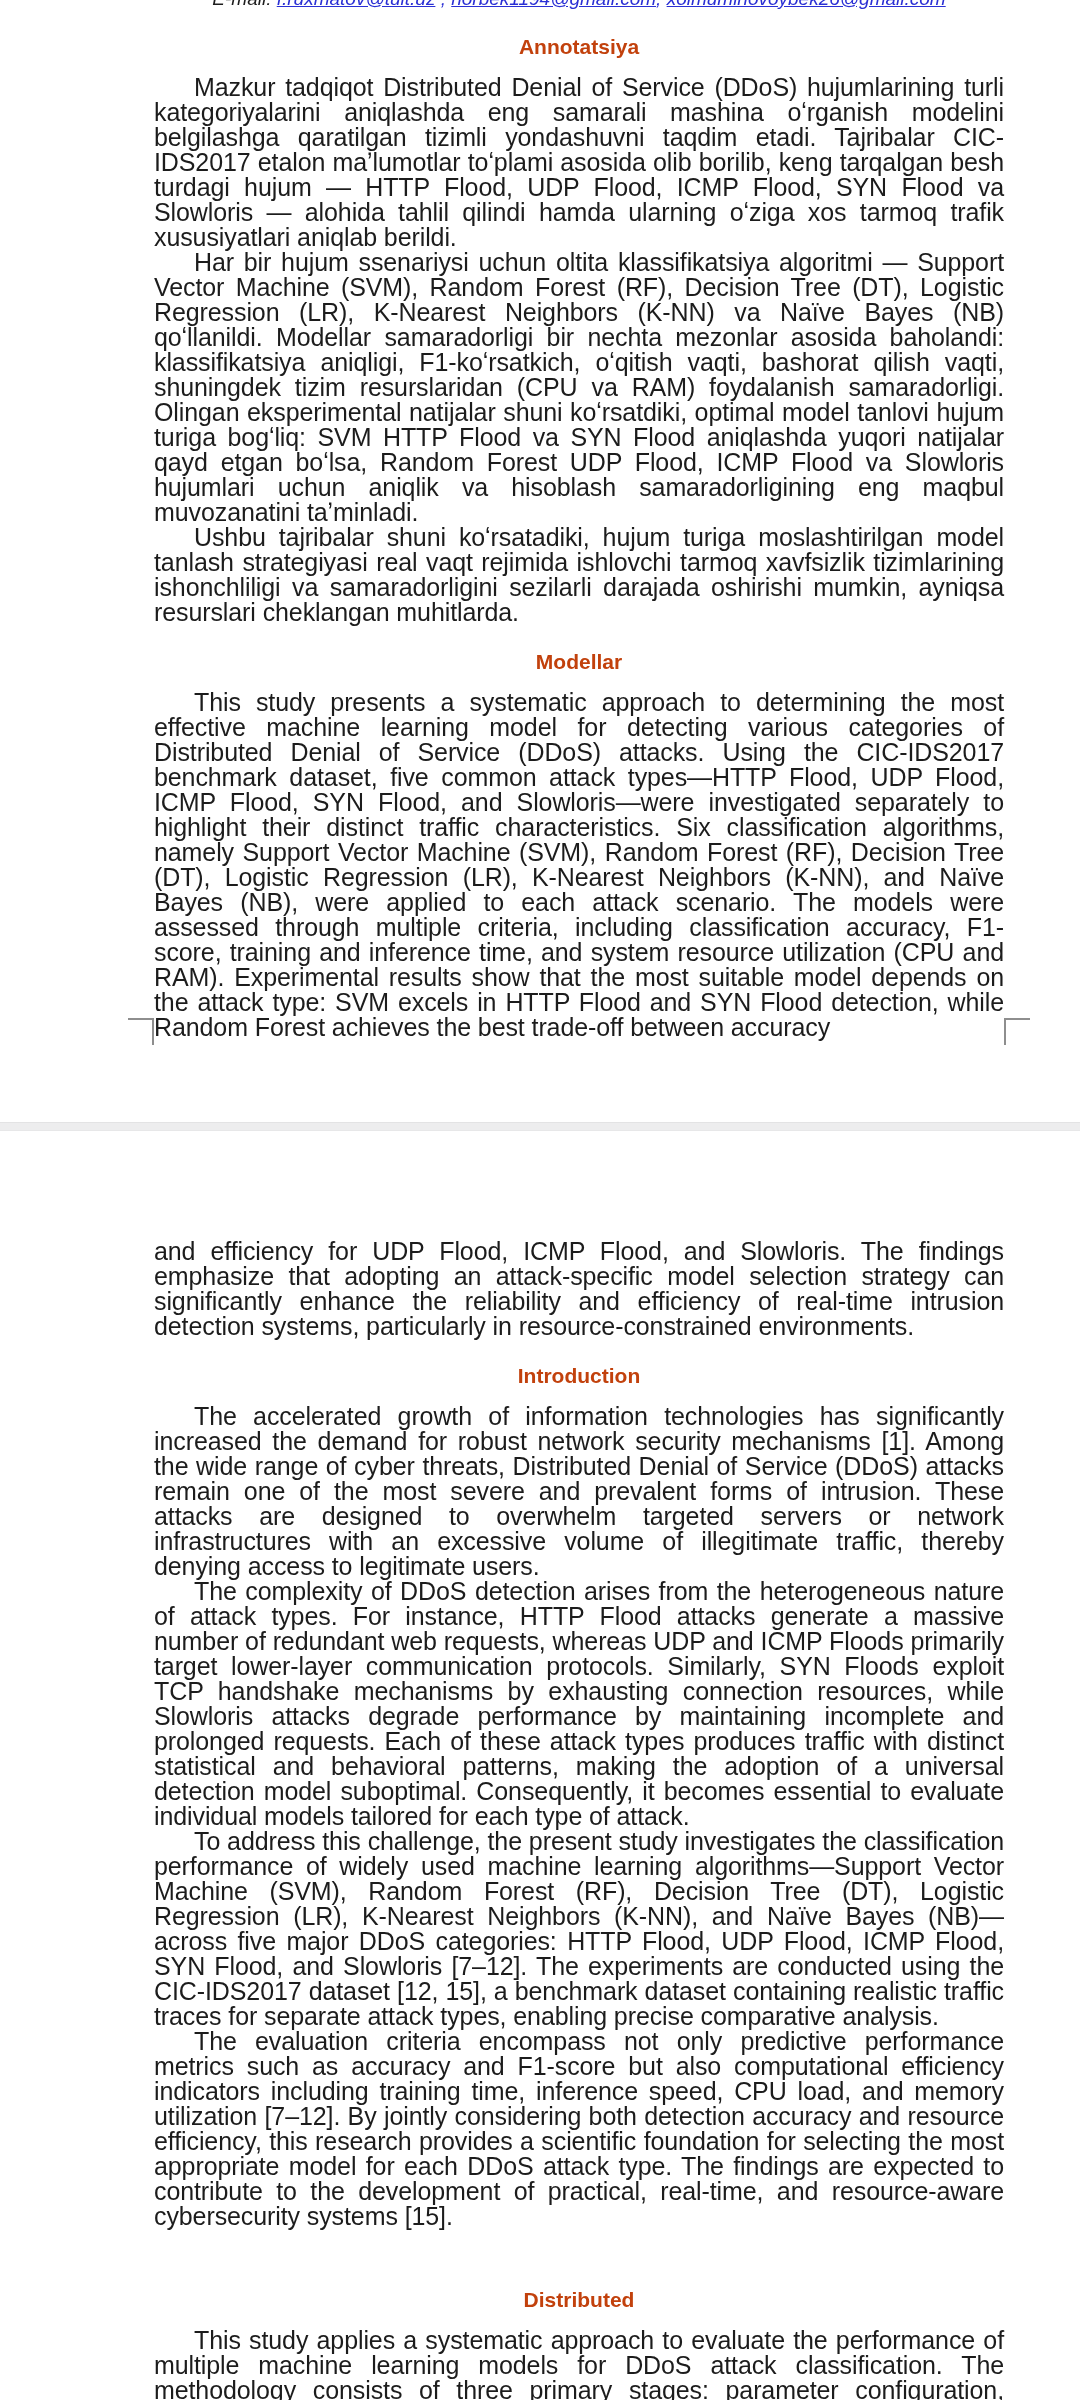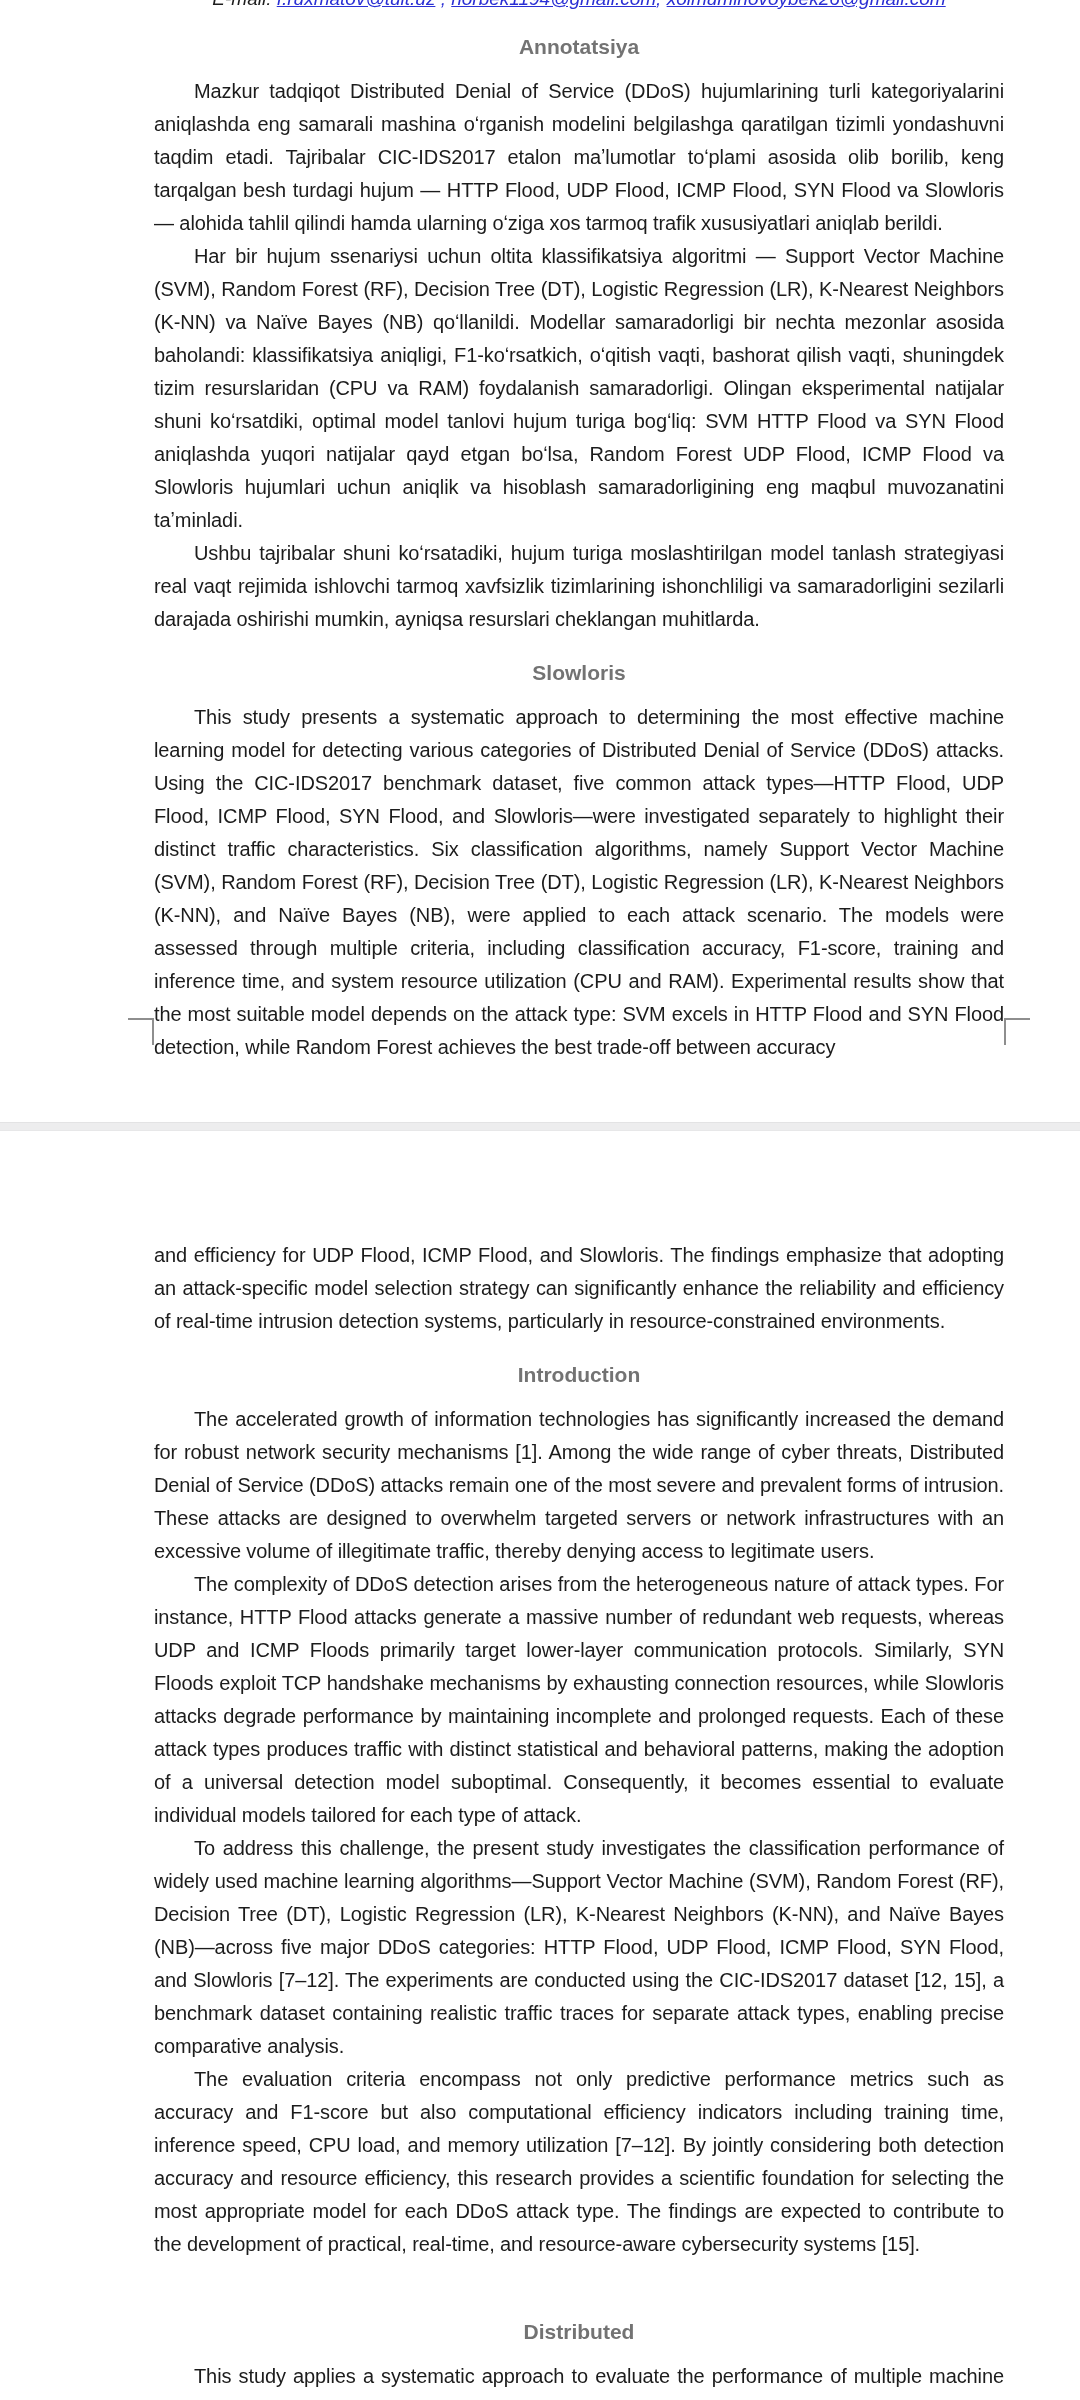--- a/index.html
+++ b/index.html
@@ -12,31 +12,31 @@
   }
   .root { position:relative; width:1080px; height:2400px; background:#ffffff; }
 
   .page { position:absolute; left:0; width:1080px; background:#ffffff; overflow:hidden; }
   .page-1 { top:0; height:1122px; }
   .page-2 { top:1131px; height:1269px; }
 
   .content { padding:0 76px 0 154px; }
 
   p.body {
-    font-size:20px; line-height:33px;
+    font-size:25px; line-height:25px;
     text-align:justify; margin:0;
     text-indent:40px;
     letter-spacing:-0.1px;
   }
   p.no-indent { text-indent:0; }
   p.gap-above { margin-top:23px; }
 
   h2.heading {
     font-size:21px; line-height:25px; font-weight:bold;
-    text-align:center; color:#737373;
+    text-align:center; color:#c2410c;
     margin:24px 0 16px 0;
   }
   h2.heading-extra-gap { margin-top:58px; }
 
   p.email-line {
     margin:-13px 0 0 0;
     font-size:19px; line-height:23px;
     font-style:italic;
     text-align:center;
     white-space:nowrap;
@@ -75,21 +75,21 @@
 
       <p class="email-line"><span class="email-label">E-mail:</span><span> </span><span class="link">f.ruxmatov@tuit.uz</span><span class="link-sep"> ; </span><span class="link">norbek1194@gmail.com</span><span class="link-sep">; </span><span class="link">xolmuminovoybek26@gmail.com</span></p>
 
       <h2 class="heading">Annotatsiya</h2>
 
       <p class="body">Mazkur tadqiqot Distributed Denial of Service (DDoS) hujumlarining turli kategoriyalarini aniqlashda eng samarali mashina oʻrganish modelini belgilashga qaratilgan tizimli yondashuvni taqdim etadi. Tajribalar CIC-IDS2017 etalon maʼlumotlar toʻplami asosida olib borilib, keng tarqalgan besh turdagi hujum — HTTP Flood, UDP Flood, ICMP Flood, SYN Flood va Slowloris — alohida tahlil qilindi hamda ularning oʻziga xos tarmoq trafik xususiyatlari aniqlab berildi.</p>
       <p class="body">Har bir hujum ssenariysi uchun oltita klassifikatsiya algoritmi — Support Vector Machine (SVM), Random Forest (RF), Decision Tree (DT), Logistic Regression (LR), K-Nearest Neighbors (K-NN) va Naïve Bayes (NB) qoʻllanildi. Modellar samaradorligi bir nechta mezonlar asosida baholandi: klassifikatsiya aniqligi, F1-koʻrsatkich, oʻqitish vaqti, bashorat qilish vaqti, shuningdek tizim resurslaridan (CPU va RAM) foydalanish samaradorligi. Olingan eksperimental natijalar shuni koʻrsatdiki, optimal model tanlovi hujum turiga bogʻliq: SVM HTTP Flood va SYN Flood aniqlashda yuqori natijalar qayd etgan boʻlsa, Random Forest UDP Flood, ICMP Flood va Slowloris hujumlari uchun aniqlik va hisoblash samaradorligining eng maqbul muvozanatini taʼminladi.</p>
       <p class="body">Ushbu tajribalar shuni koʻrsatadiki, hujum turiga moslashtirilgan model tanlash strategiyasi real vaqt rejimida ishlovchi tarmoq xavfsizlik tizimlarining ishonchliligi va samaradorligini sezilarli darajada oshirishi mumkin, ayniqsa resurslari cheklangan muhitlarda.</p>
 
 
-      <h2 class="heading">Slowloris</h2>
+      <h2 class="heading">Modellar</h2>
 
       <p class="body">This study presents a systematic approach to determining the most effective machine learning model for detecting various categories of Distributed Denial of Service (DDoS) attacks. Using the CIC-IDS2017 benchmark dataset, five common attack types—HTTP Flood, UDP Flood, ICMP Flood, SYN Flood, and Slowloris—were investigated separately to highlight their distinct traffic characteristics. Six classification algorithms, namely Support Vector Machine (SVM), Random Forest (RF), Decision Tree (DT), Logistic Regression (LR), K-Nearest Neighbors (K-NN), and Naïve Bayes (NB), were applied to each attack scenario. The models were assessed through multiple criteria, including classification accuracy, F1-score, training and inference time, and system resource utilization (CPU and RAM). Experimental results show that the most suitable model depends on the attack type: SVM excels in HTTP Flood and SYN Flood detection, while Random Forest achieves the best trade-off between accuracy</p>
     </div>
 
     <div class="mark mark-p1-left"></div>
     <div class="mark mark-p1-right"></div>
   </div>
 
   <div class="page-gap"></div>
 

